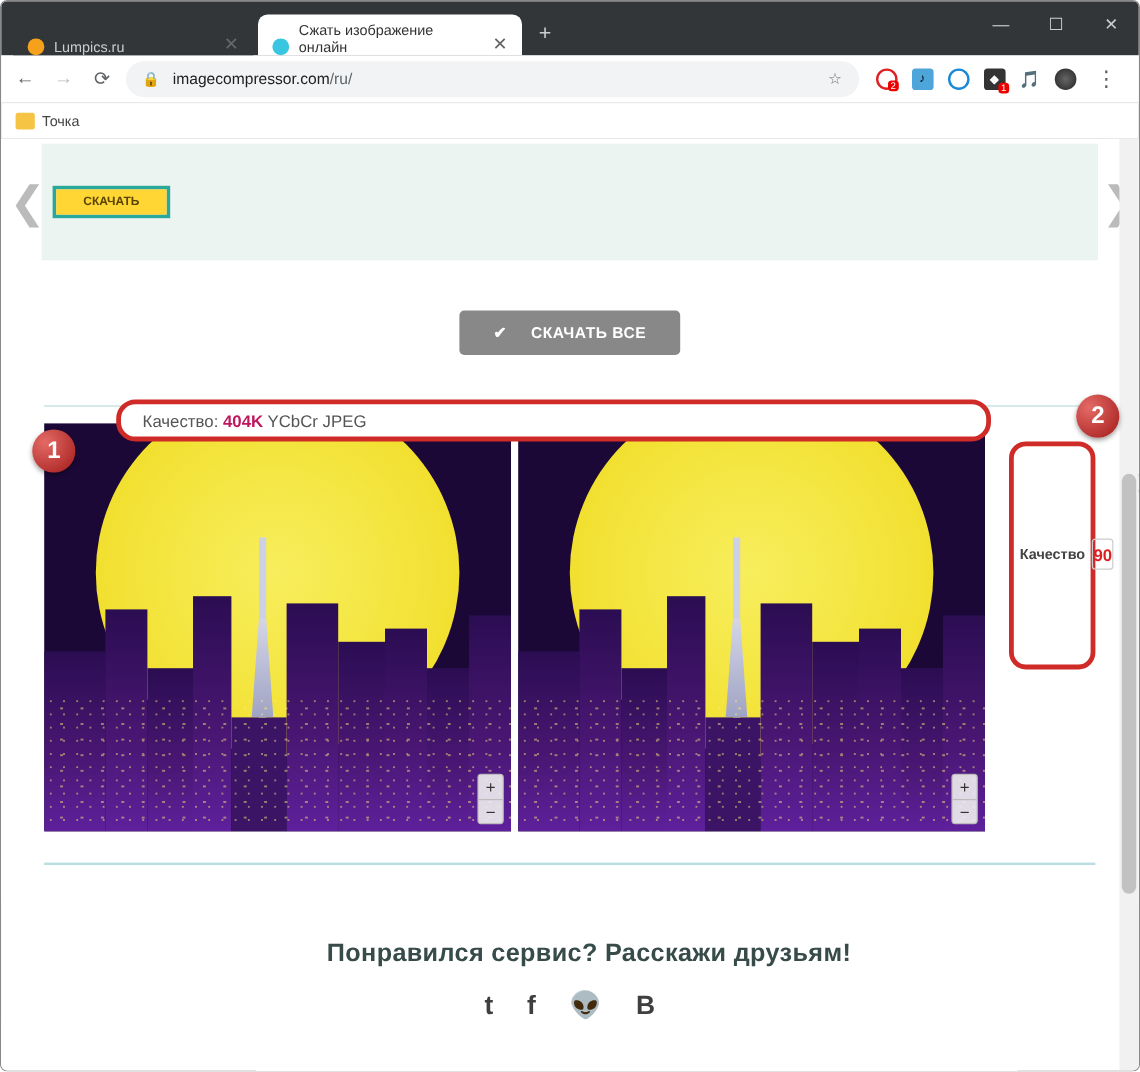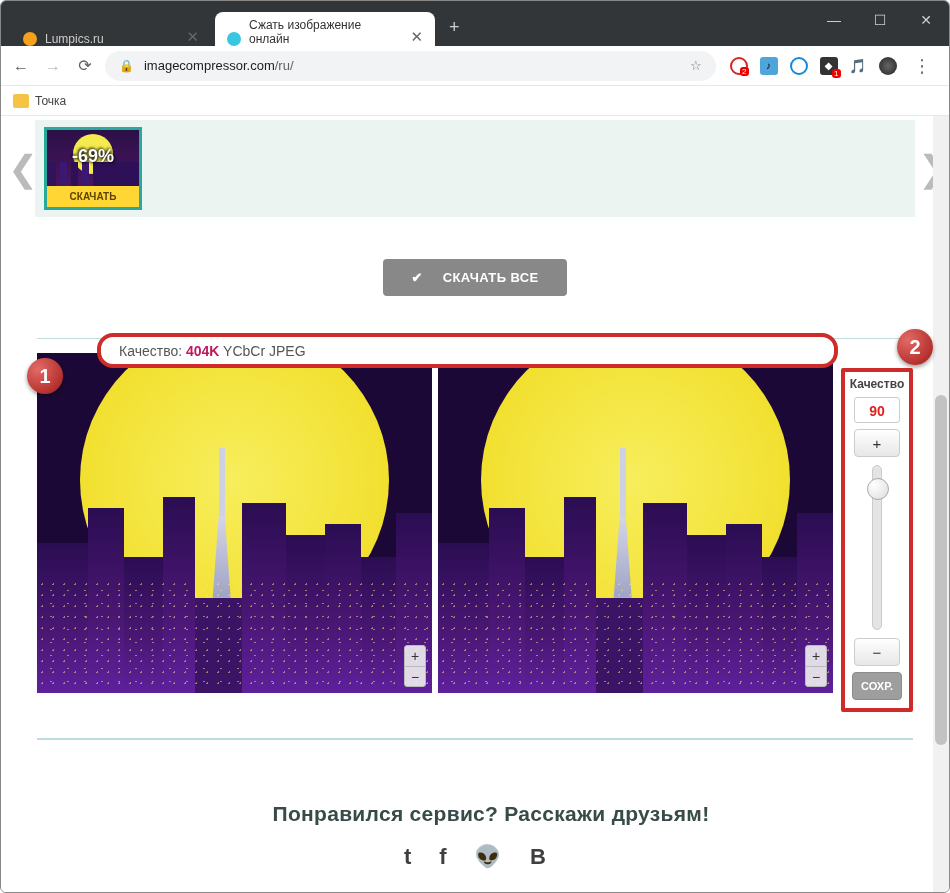--- a/index.html
+++ b/index.html
@@ -313,29 +313,29 @@
   .zoom-ctrl div {
     height: 20px; text-align: center; font-size: 14px;
     color: #333; line-height: 20px;
   }
   .zoom-ctrl div + div { border-top: 1px solid #bbb; }
 
   .quality-col {
     width: 72px;
     flex-shrink: 0;
     border: 4px solid #cf2b29;
-    border-radius: 2px;
+    border-radius: 14px;
     background: #fff;
     margin-top: 15px;
     padding: 5px 5px 8px;
     display: flex;
-    flex-direction: column;
     align-items: center;
     gap: 6px;
     position: relative;
+    margin-left: 12px;
   }
   .q-label { font-size: 12px; font-weight: bold; color: #444; }
   .q-value {
     width: 46px; height: 26px;
     border: 1px solid #ccc;
     border-radius: 3px;
     text-align: center;
     color: #d22;
     font-weight: bold;
     font-size: 14px;
@@ -469,26 +469,20 @@
   </div>
 
   <div class="page-content">
     <div class="scroll-area">
 
     <div class="strip-wrap">
     <div class="thumb-strip">
       <span class="strip-arrow left">❮</span>
       <span class="strip-arrow right">❯</span>
       <div class="thumb-card">
-        <div class="thumb-img-wrap">
-          <div class="thumb-img"></div>
-          <div class="thumb-moon"></div>
-          <div class="thumb-skyline"></div>
-          <div class="thumb-pct">-69%</div>
-        </div>
         <div class="thumb-dl">СКАЧАТЬ</div>
       </div>
     </div>
     </div>
 
     <div class="download-all-wrap">
       <button class="download-all-btn">
         <span>✔</span>
         <span>СКАЧАТЬ ВСЕ</span>
       </button>

